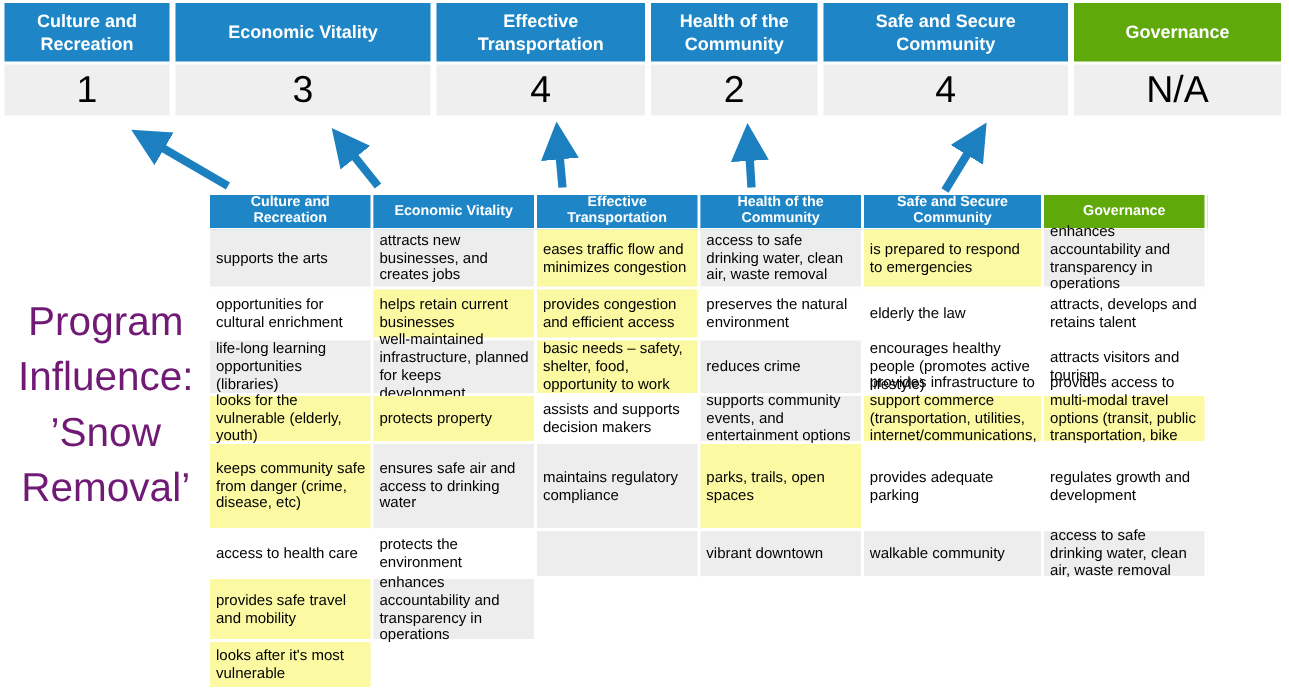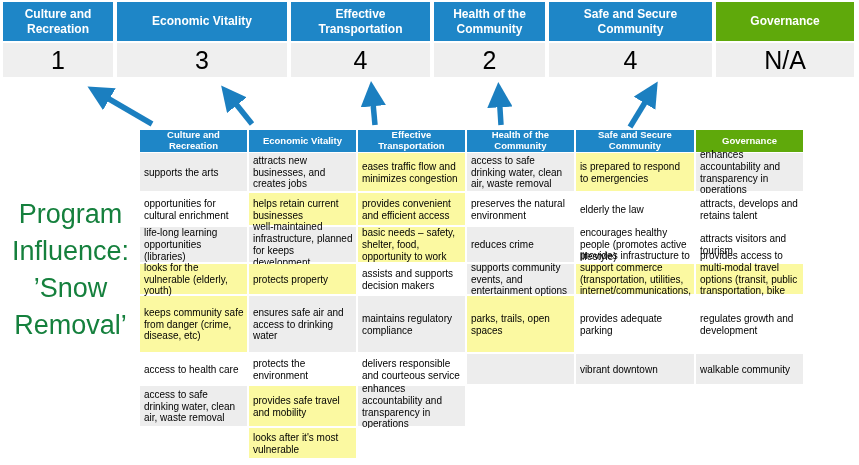--- a/index.html
+++ b/index.html
@@ -32,21 +32,21 @@
   
   .w0{flex:0 0 110px}.w1{flex:0 0 170px}.w2{flex:0 0 139px}
   .w3{flex:0 0 111px}.w4{flex:0 0 163px}.w5{flex:0 0 138px}
 
   
   .arrow-layer{position:absolute;left:0;top:0;width:859px;height:465px;pointer-events:none;}
 
   
   .program-label{
     position:absolute;left:0;top:196px;width:141px;
-    text-align:center;font-size:27px;line-height:37px;color:#15803d;
+    text-align:center;font-size:27px;line-height:37px;color:#701a75;
     white-space:pre-line;
   }
 
   
   .matrix{
     position:absolute;left:140px;top:130px;width:665px;
     display:grid;
     grid-template-columns:repeat(6,1fr);
     grid-template-rows:23px 40px 34px 37px 32px 58px 32px 42px 32px;
   }
@@ -135,21 +135,21 @@
     <div class="td band">
       <span>enhances accountability and transparency in operations</span>
     </div>
     <div class="td">
       <span>opportunities for cultural enrichment</span>
     </div>
     <div class="td hl">
       <span>helps retain current businesses</span>
     </div>
     <div class="td hl">
-      <span>provides convenient and efficient access</span>
+      <span>provides congestion and efficient access</span>
     </div>
     <div class="td">
       <span>preserves the natural environment</span>
     </div>
     <div class="td">
       <span>elderly the law</span>
     </div>
     <div class="td">
       <span>attracts, develops and retains talent</span>
     </div>
@@ -206,23 +206,20 @@
     </div>
     <div class="td">
       <span>regulates growth and development</span>
     </div>
     <div class="td">
       <span>access to health care</span>
     </div>
     <div class="td">
       <span>protects the environment</span>
     </div>
-    <div class="td">
-      <span>delivers responsible and courteous service</span>
-    </div>
     <div class="td band">
       <span></span>
     </div>
     <div class="td band">
       <span>vibrant downtown</span>
     </div>
     <div class="td band">
       <span>walkable community</span>
     </div>
     <div class="td band">

